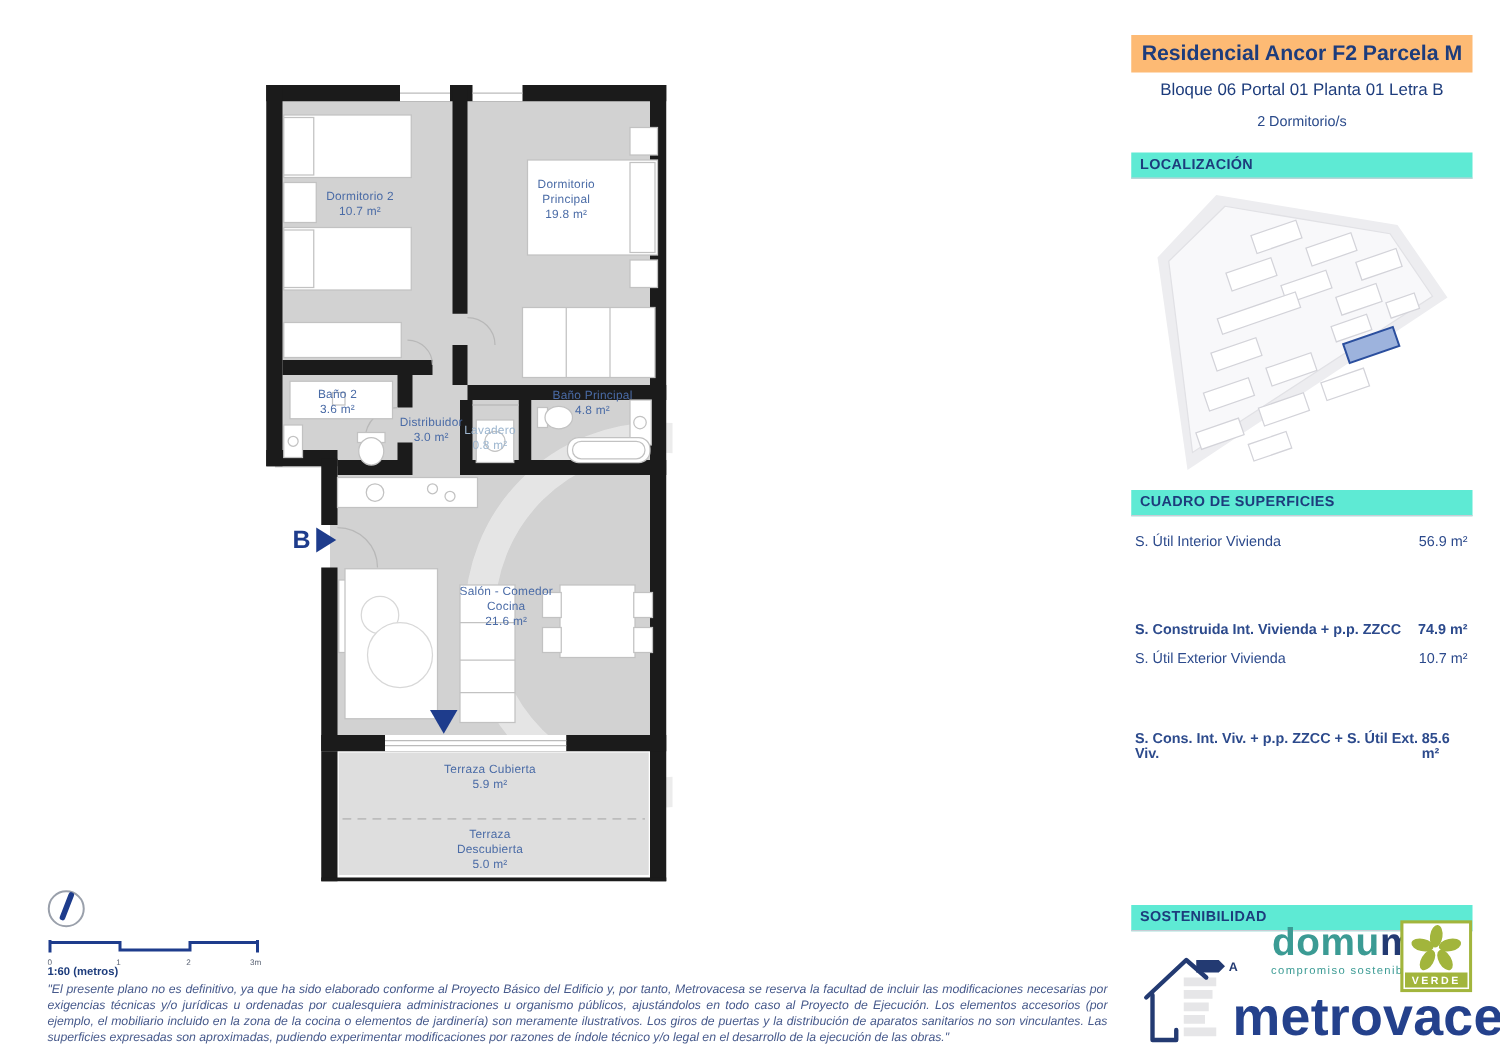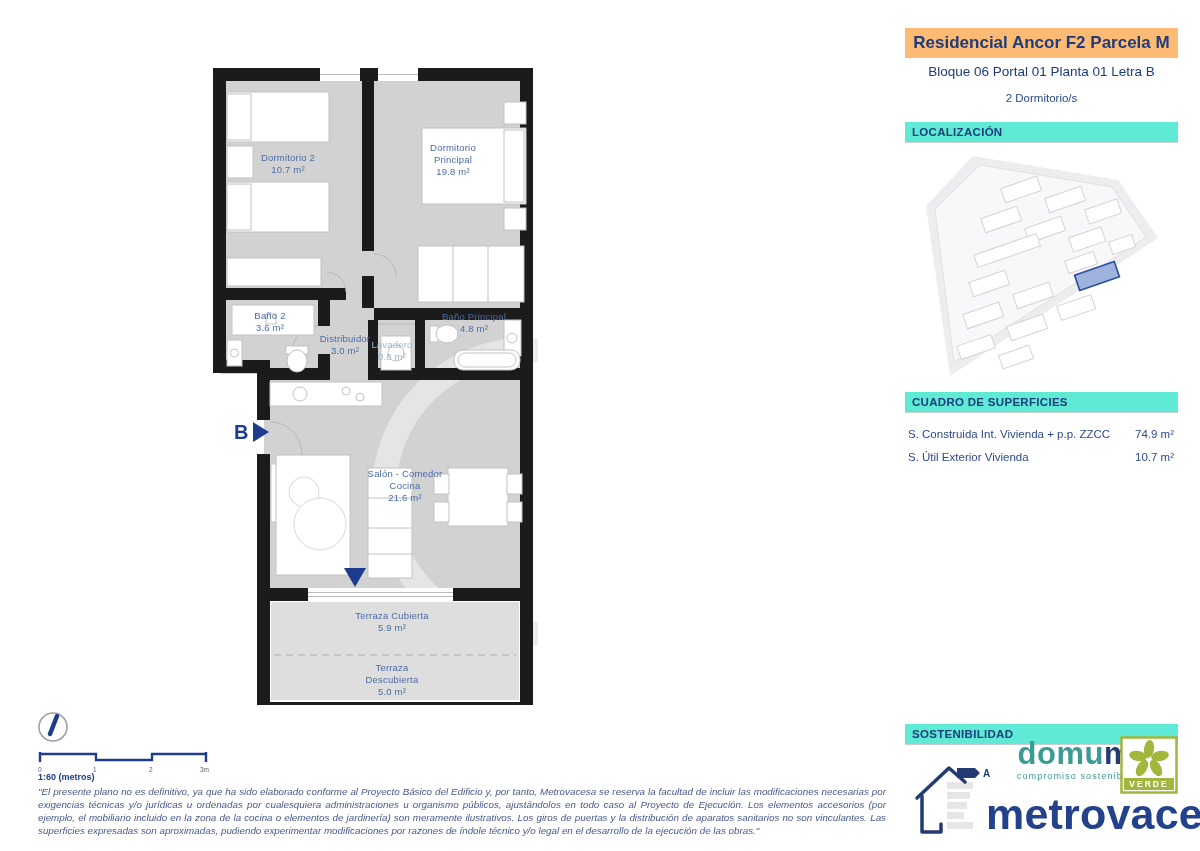--- a/index.html
+++ b/index.html
@@ -14,21 +14,21 @@
     color:#2a4a8a;font-size:11.5px;}
   .sec-head{position:absolute;left:905px;width:273px;height:21px;background:#5eead4;
     border-bottom:1px solid #c9cdd5;color:#1d3c7c;font-size:11.5px;font-weight:bold;
     letter-spacing:.3px;display:flex;align-items:center;padding-left:7px;box-sizing:border-box;}
   #head-loc{top:122px;} #head-sup{top:392px;} #head-sos{top:724px;}
 
   .site-map{position:absolute;left:918px;top:148px;width:262px;height:238px;}
 
   .s-table{position:absolute;left:905px;top:422px;width:273px;color:#2c4a8c;font-size:11.5px;}
   .s-row{display:flex;justify-content:space-between;align-items:center;height:23px;padding:0 4px 0 3px;}
-  .s-row.bold{font-weight:normal;}
+  .s-row.bold{font-weight:bold;margin-top:47px;}
 
   
   .house-icon{position:absolute;left:905px;top:752px;width:86px;height:92px;}
   .domum{position:absolute;left:998px;top:738px;width:118px;text-align:right;margin-left:16px;}
   .domum .word{font-size:31px;font-weight:bold;letter-spacing:.5px;color:#3b9b94;line-height:1;}
   .domum .word .last{color:#233a72;}
   .domum .tag{font-size:9px;color:#3b9b94;letter-spacing:1.1px;margin-top:2px;}
   .verde{position:absolute;left:1120px;top:736px;width:58px;height:58px;}
   .metrovacesa{position:absolute;left:986px;top:790px;width:194px;text-align:center;
     font-size:43px;font-weight:bold;color:#24418c;letter-spacing:.2px;}
@@ -231,27 +231,35 @@
       <rect x="40" y="192" width="36" height="14" transform="rotate(-19 58 199)"></rect>
       <rect x="82" y="202" width="32" height="14" transform="rotate(-19 98 209)"></rect>
     </g>
     <rect x="158" y="120" width="42" height="16" transform="rotate(-19 179 128)" fill="#9db3dd" stroke="#2b4f9e" stroke-width="1.6"></rect>
   </svg>
 </div>
 
 <div class="sec-head" id="head-sup">CUADRO DE SUPERFICIES</div>
 
 <div class="s-table">
+  <div class="s-row">
+    <span>S. Útil Interior Vivienda</span>
+    <span>56.9 m²</span>
+  </div>
   <div class="s-row bold">
     <span>S. Construida Int. Vivienda + p.p. ZZCC</span>
     <span>74.9 m²</span>
   </div>
   <div class="s-row">
     <span>S. Útil Exterior Vivienda</span>
     <span>10.7 m²</span>
+  </div>
+  <div class="s-row bold">
+    <span>S. Cons. Int. Viv. + p.p. ZZCC + S. Útil Ext. Viv.</span>
+    <span>85.6 m²</span>
   </div>
 </div>
 
 <div class="sec-head" id="head-sos">SOSTENIBILIDAD</div>
 
 <div class="house-icon">
   <svg width="86" height="92" viewBox="0 0 86 92">
     <g fill="#e6e6e8">
       <rect x="42" y="30" width="26" height="7"></rect>
       <rect x="42" y="40" width="23" height="7"></rect>

